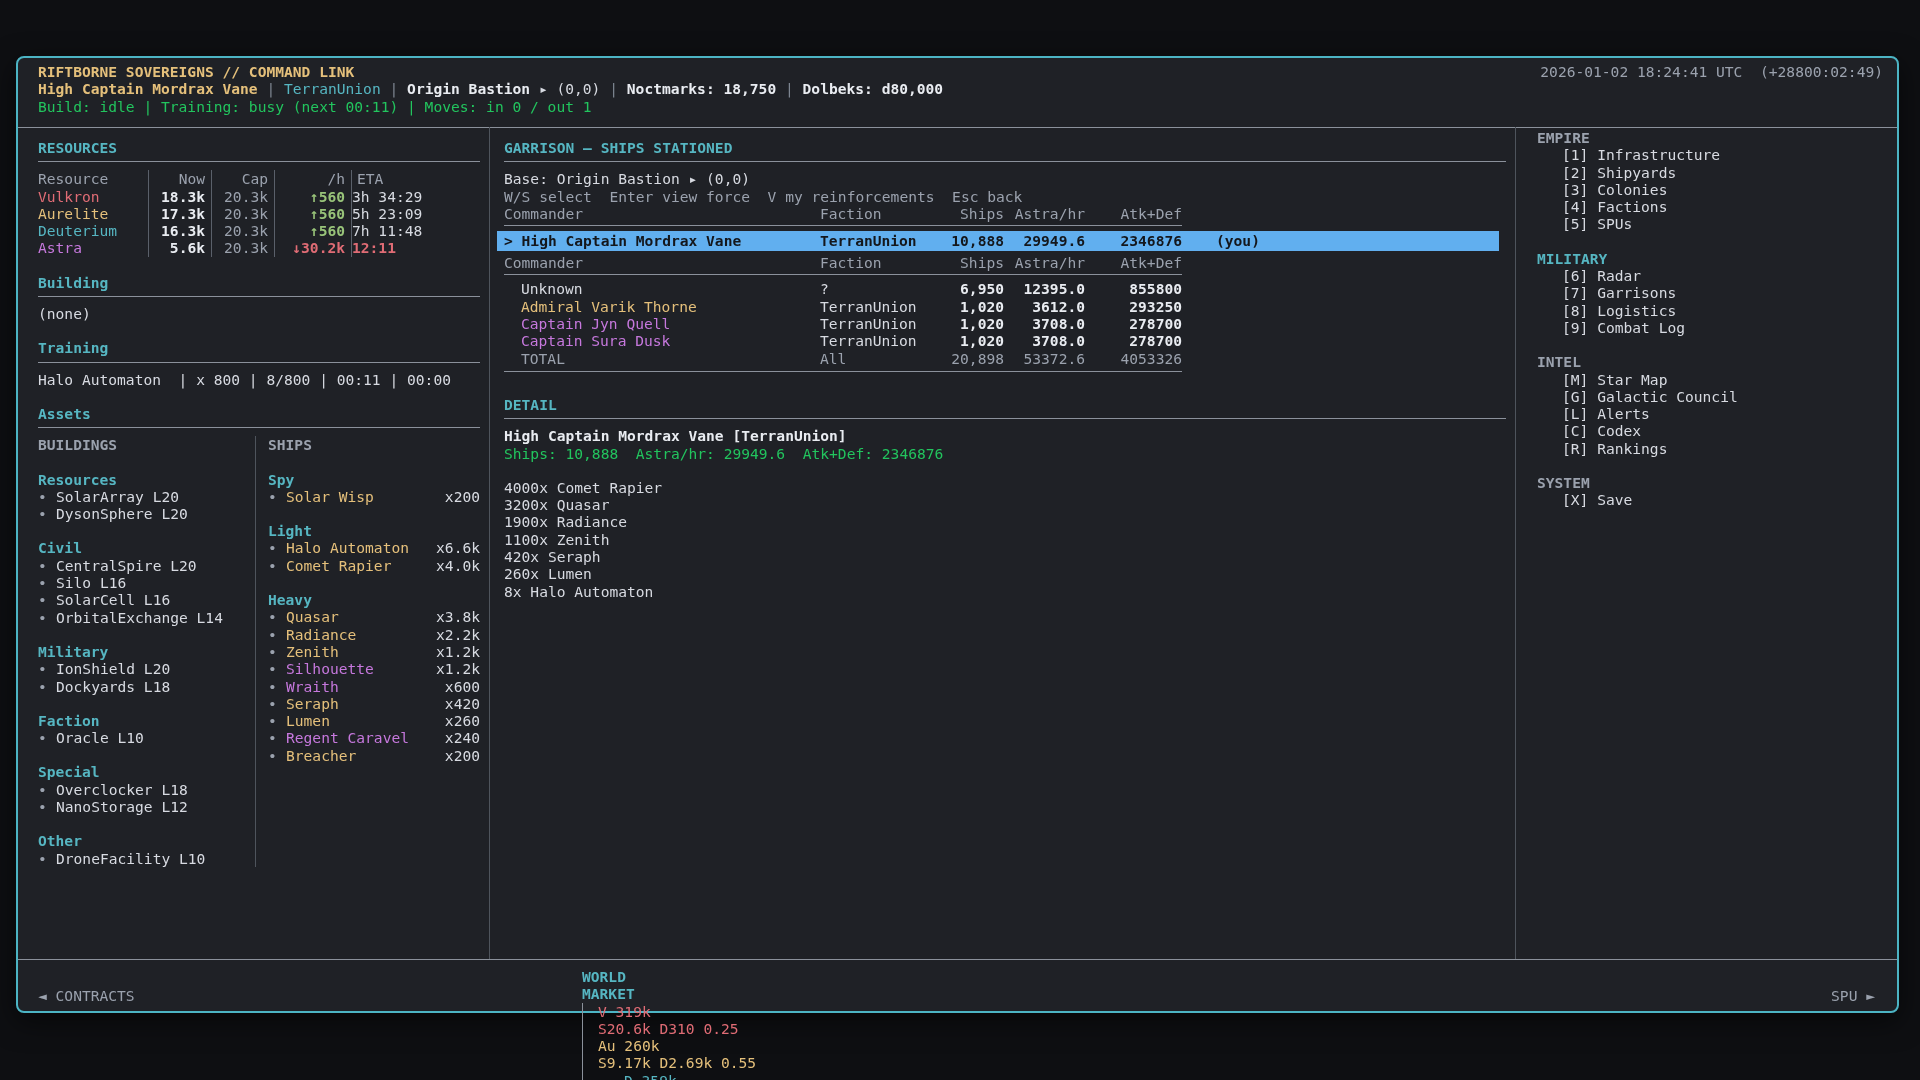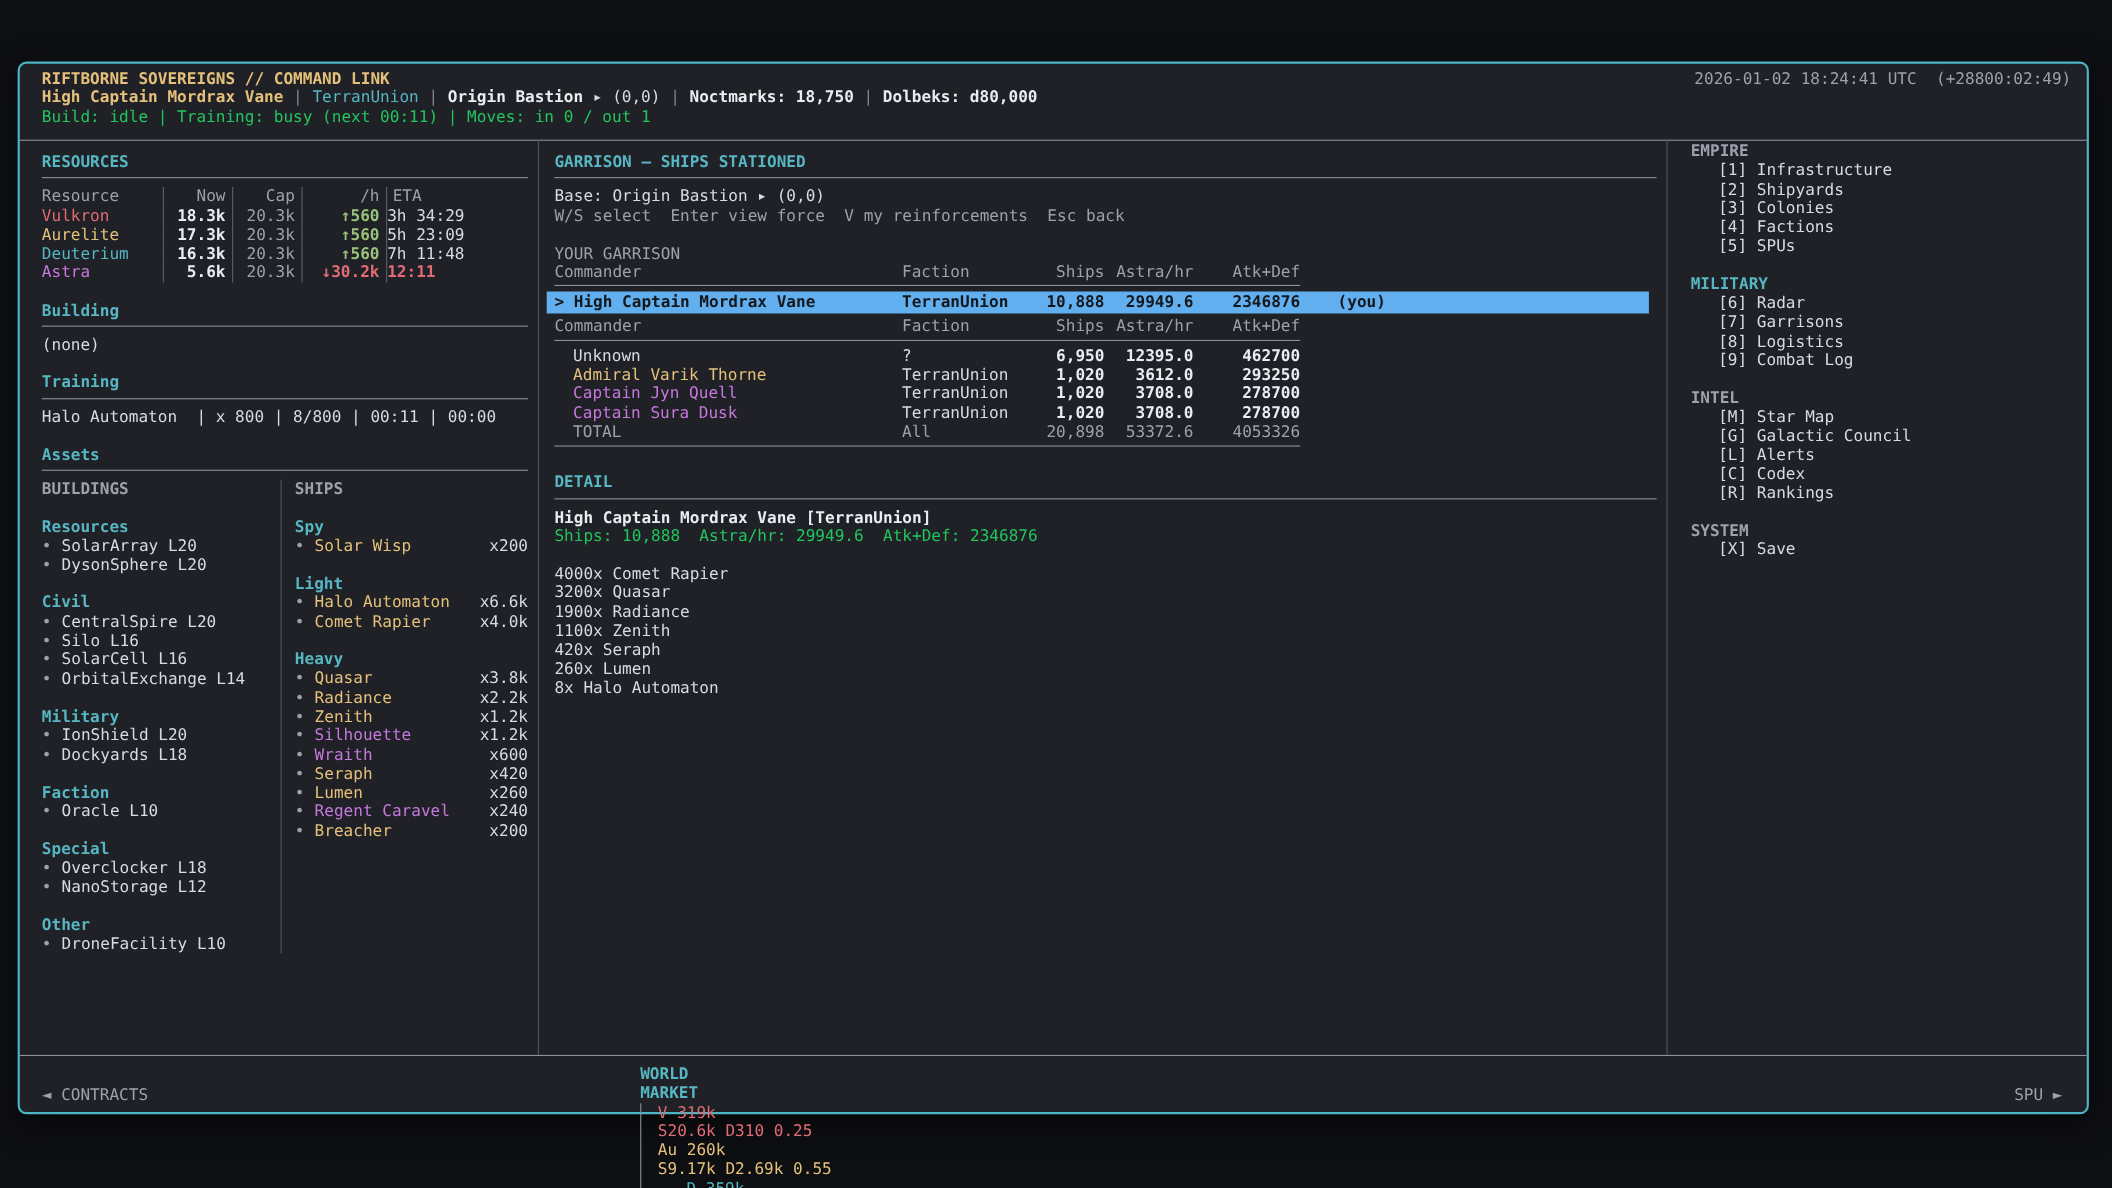--- a/index.html
+++ b/index.html
@@ -298,21 +298,20 @@
         </div>
       </div>
     </div>
   </div>
 
   <div class="col-center">
     <div class="sech">GARRISON — SHIPS STATIONED</div>
     <div class="ln white">Base: Origin Bastion ▸ (0,0)</div>
     <div class="ln gray pre">W/S select  Enter view force  V my reinforcements  Esc back</div>
 
-    <div class="ln gray" style="margin-top:17px">YOUR GARRISON</div>
     <div class="g-row g-head">
       <div>Commander</div>
       <div>Faction</div>
       <div class="gc-r">Ships</div>
       <div class="gc-r">Astra/hr</div>
       <div class="gc-r">Atk+Def</div>
     </div>
     <div class="tline"></div>
 
     <div class="g-row sel">
@@ -331,21 +330,21 @@
       <div class="gc-r">Astra/hr</div>
       <div class="gc-r">Atk+Def</div>
     </div>
     <div class="tline"></div>
 
     <div class="g-row">
       <div class="g-ind white">Unknown</div>
       <div class="white">?</div>
       <div class="gc-r vb">6,950</div>
       <div class="gc-r vb">12395.0</div>
-      <div class="gc-r vb">462700</div>
+      <div class="gc-r vb">855800</div>
     </div>
     <div class="g-row">
       <div class="g-ind gold">Admiral Varik Thorne</div>
       <div class="white">TerranUnion</div>
       <div class="gc-r vb">1,020</div>
       <div class="gc-r vb">3612.0</div>
       <div class="gc-r vb">293250</div>
     </div>
     <div class="g-row">
       <div class="g-ind purple">Captain Jyn Quell</div>

